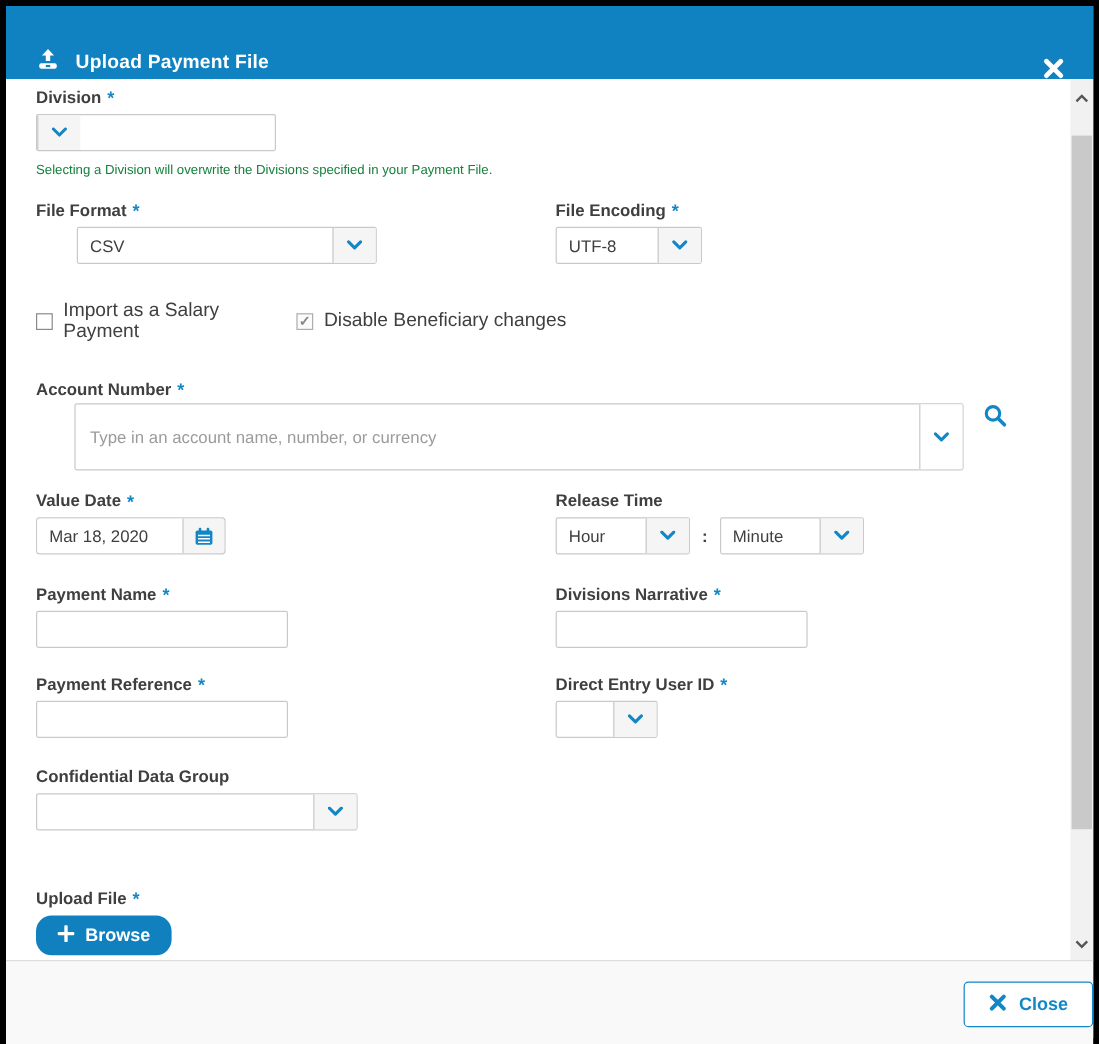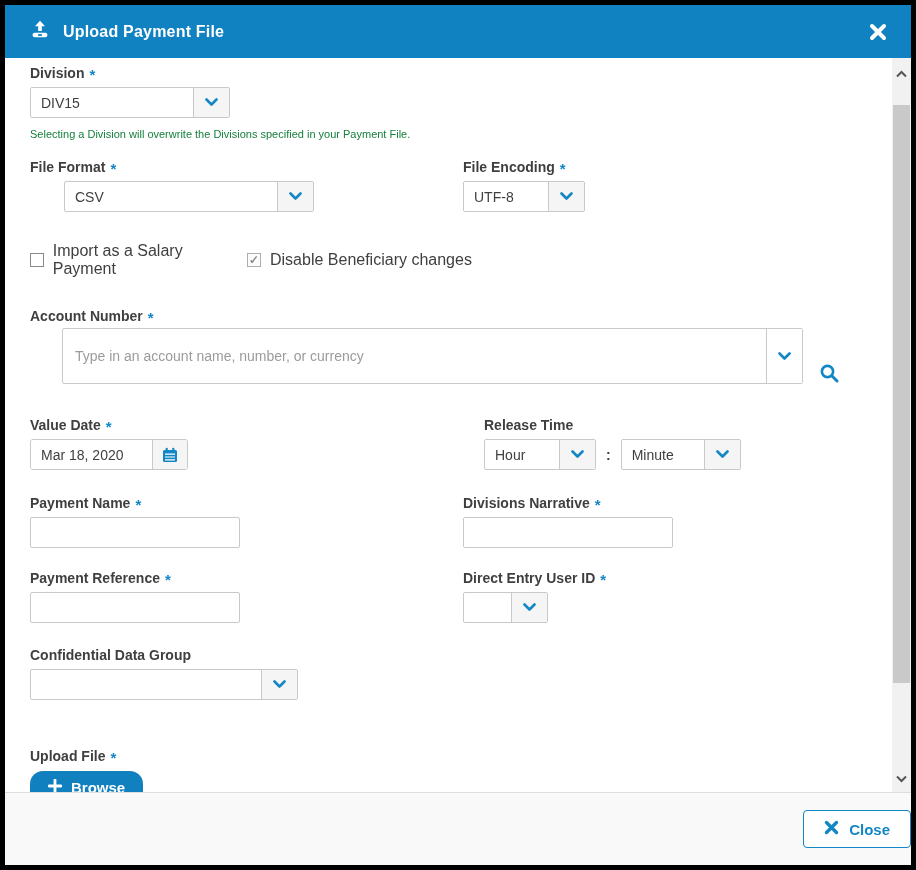--- a/index.html
+++ b/index.html
@@ -1,21 +1,21 @@
 <!DOCTYPE html>
 <html><head>
 <meta charset="utf-8">
 <style>
   * { margin:0; padding:0; box-sizing:border-box; }
   html,body { width:916px; height:870px; }
   body { font-family:"Liberation Sans", sans-serif; background:#000; }
   .frame { position:absolute; inset:0; border:5px solid #000; background:#fff; }
 
   
-  .modal-header { height:53px; background:#1082c2; display:flex; align-items:center; padding:12px 24px; }
+  .modal-header { height:61px; background:#1082c2; display:flex; align-items:flex-end; padding:0 24px; }
   .header-left { display:flex; align-items:center; gap:12px; }
   .modal-title { color:#fff; font-size:16px; font-weight:700; letter-spacing:.2px; }
   .header-close { margin-left:auto; cursor:pointer; display:flex; align-items:center; }
 
   
   .modal-body { position:relative; height:734px; background:#fff; overflow:hidden; }
   .content { padding:6px 25px 0 25px; width:860px; }
 
   .field-label { font-size:14px; font-weight:700; color:#3f3f3f; height:17px; display:flex; align-items:flex-end; gap:5px; }
   .req { color:#1386c5; font-size:15px; font-weight:700; line-height:12px; }
@@ -33,21 +33,21 @@
   .note { font-size:11px; color:#15803d; margin:10px 0 18px 0; }
 
   
   .checkbox-row { display:flex; align-items:center; margin-bottom:29px; }
   .checkbox-wrap { display:flex; align-items:center; gap:9px; cursor:pointer; }
   .cb { width:14px; height:14px; border:1px solid #8a8a8a; background:#fff; display:flex; align-items:center; justify-content:center; font-size:12px; line-height:12px; color:#8a8a8a; font-weight:700; }
   .cb.disabled { border-color:#adadad; background:#fbfbfb; }
   .cb-label { font-size:16px; color:#3f3f3f; }
 
   
-  .account-line { display:flex; align-items:flex-end; gap:16px; margin-bottom:32px;padding-left:32px; }
+  .account-line { display:flex; align-items:flex-start; gap:16px; margin-bottom:16px;padding-left:32px; }
   .account-combo { width:788px; height:56px; }
   .account-combo input { border:none; flex:1; padding:0 12px; font-family:"Liberation Sans",sans-serif; font-size:14px; color:#3f3f3f; outline:none; background:transparent; }
   .account-combo input::placeholder { color:#9b9b9b; }
   .search-btn { display:flex; align-items:center; cursor:pointer; }
 
   
   .date-box { display:flex; width:158px; height:31px; border:1px solid #c9c9c9; border-radius:3px; overflow:hidden; background:#fff; }
   .date-box input { border:none; width:121px; padding:0 10px; font-family:"Liberation Sans",sans-serif; font-size:14px; color:#3f3f3f; outline:none; }
   .date-box .cal { width:36px; border-left:1px solid #c9c9c9; background:#f5f5f5; display:flex; align-items:center; justify-content:center; cursor:pointer; }
 
@@ -64,21 +64,21 @@
   .scrollbar { position:absolute; top:0; right:0; width:19px; height:734px; background:#f1f1f1; }
   .sb-arrow { position:absolute; left:0; width:19px; height:19px; display:flex; align-items:center; justify-content:center; cursor:pointer; }
   .sb-up { top:6px; }
   .sb-down { bottom:4px; }
   .sb-thumb { position:absolute; left:1px; top:47px; width:17px; height:578px; background:#c9c9c9; cursor:pointer; }
 
   
   .mb6 { margin-bottom:6px; }
   .g-division { margin-bottom:0; }
   .g-formats { margin-bottom:30px; }
-  .g-after-account { margin-bottom:24px;gap:21px; }
+  .g-after-account { margin-bottom:24px; }
   .g-names { margin-bottom:21px; }
   .g-refs { margin-bottom:23px; }
   .g-conf { margin-bottom:47px; }
   .w200 { width:200px; }
   .w250 { width:250px;margin-left:34px; }
   .w122 { width:122px; }
   .w112 { width:112px; }
   .w120 { width:120px; }
   .w210 { width:210px; }
   .w85 { width:85px; }
@@ -110,21 +110,20 @@
 
   <div class="modal-body">
     <div class="content">
 
       <div class="g-division">
         <div class="field-label mb6">
           <span>Division</span>
           <span class="req">*</span>
         </div>
         <div class="select w200">
-          <span class="val">DIV15</span>
           <span class="arrow">
             <svg width="13" height="9" viewBox="0 0 13 9">
                 <path d="M1.5 1.5 L6.5 6.5 L11.5 1.5" fill="none" stroke="#1386c5" stroke-width="2.6" stroke-linecap="round" stroke-linejoin="round"></path>
               </svg>
           </span>
         </div>
       </div>
 
       <div class="note">Selecting a Division will overwrite the Divisions specified in your Payment File.</div>
 

